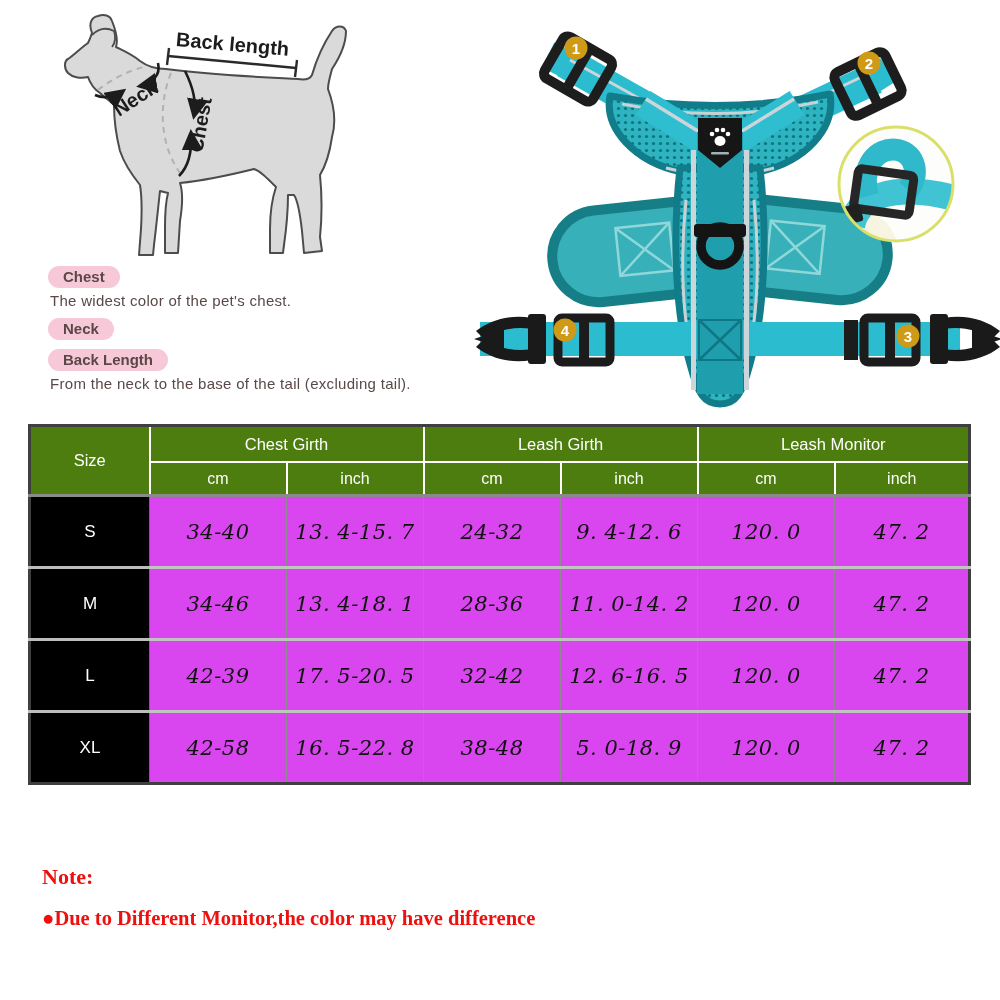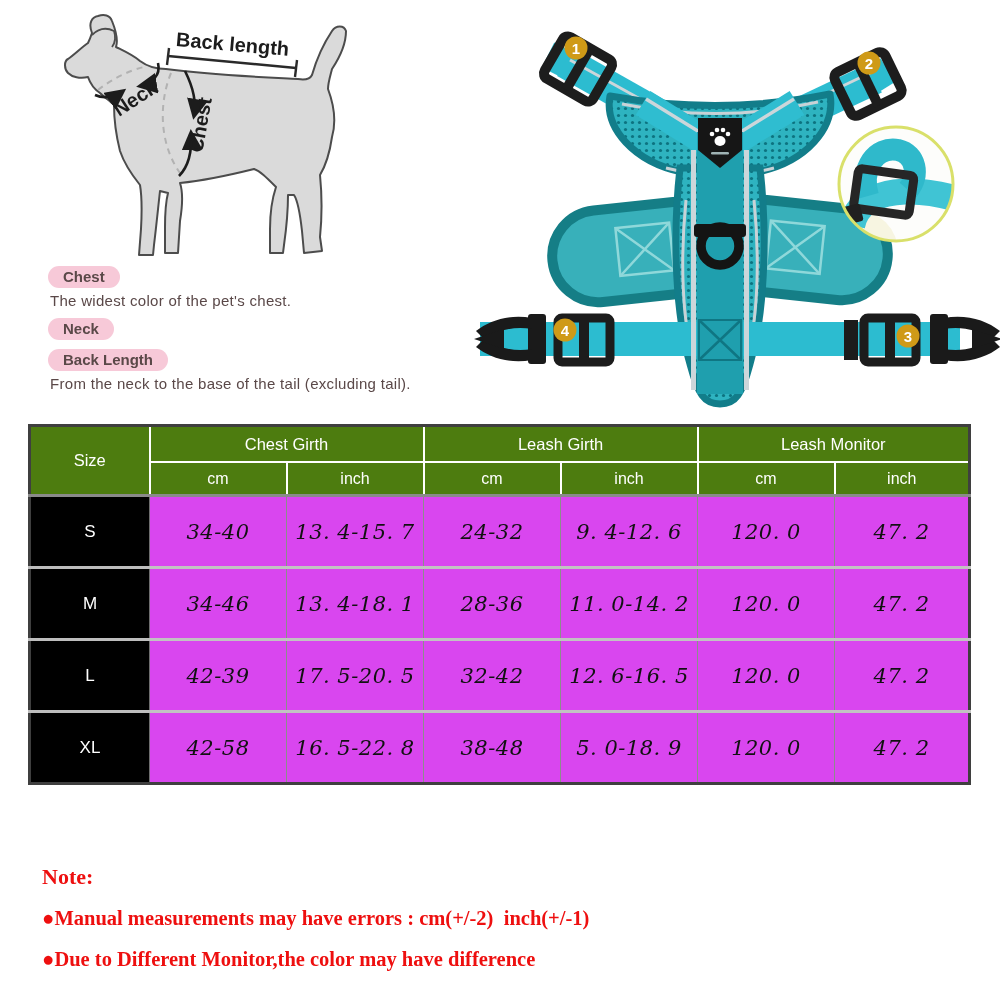--- a/index.html
+++ b/index.html
@@ -326,15 +326,14 @@
         <td>5. 0-18. 9</td>
         <td>120. 0</td>
         <td>47. 2</td>
       </tr>
     </tbody>
   </table>
 </div>
 
 <div id="note">
   <p id="note-title">Note:</p>
-  <p class="note-item">●Manual measurements may have errors : cm(+/-2)  inch(+/-1)</p>
   <p class="note-item">●Due to Different Monitor,the color may have difference</p>
 </div>
 
 </body></html>

